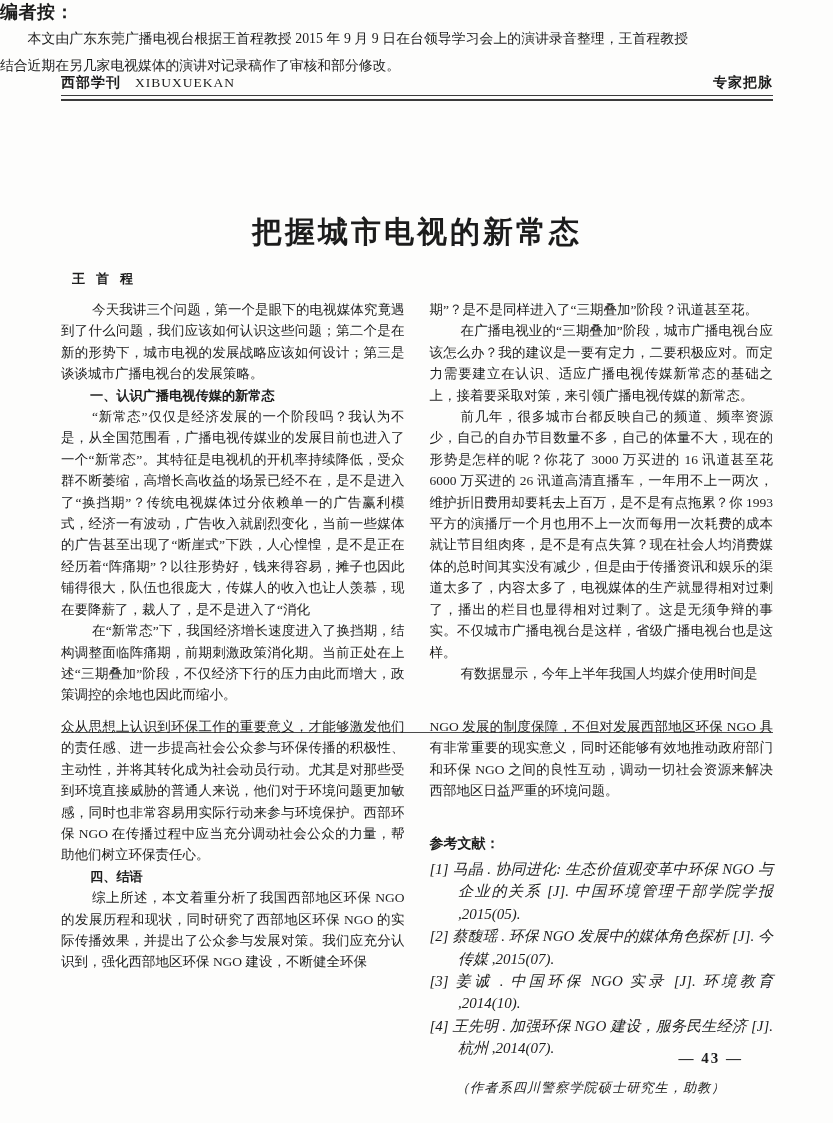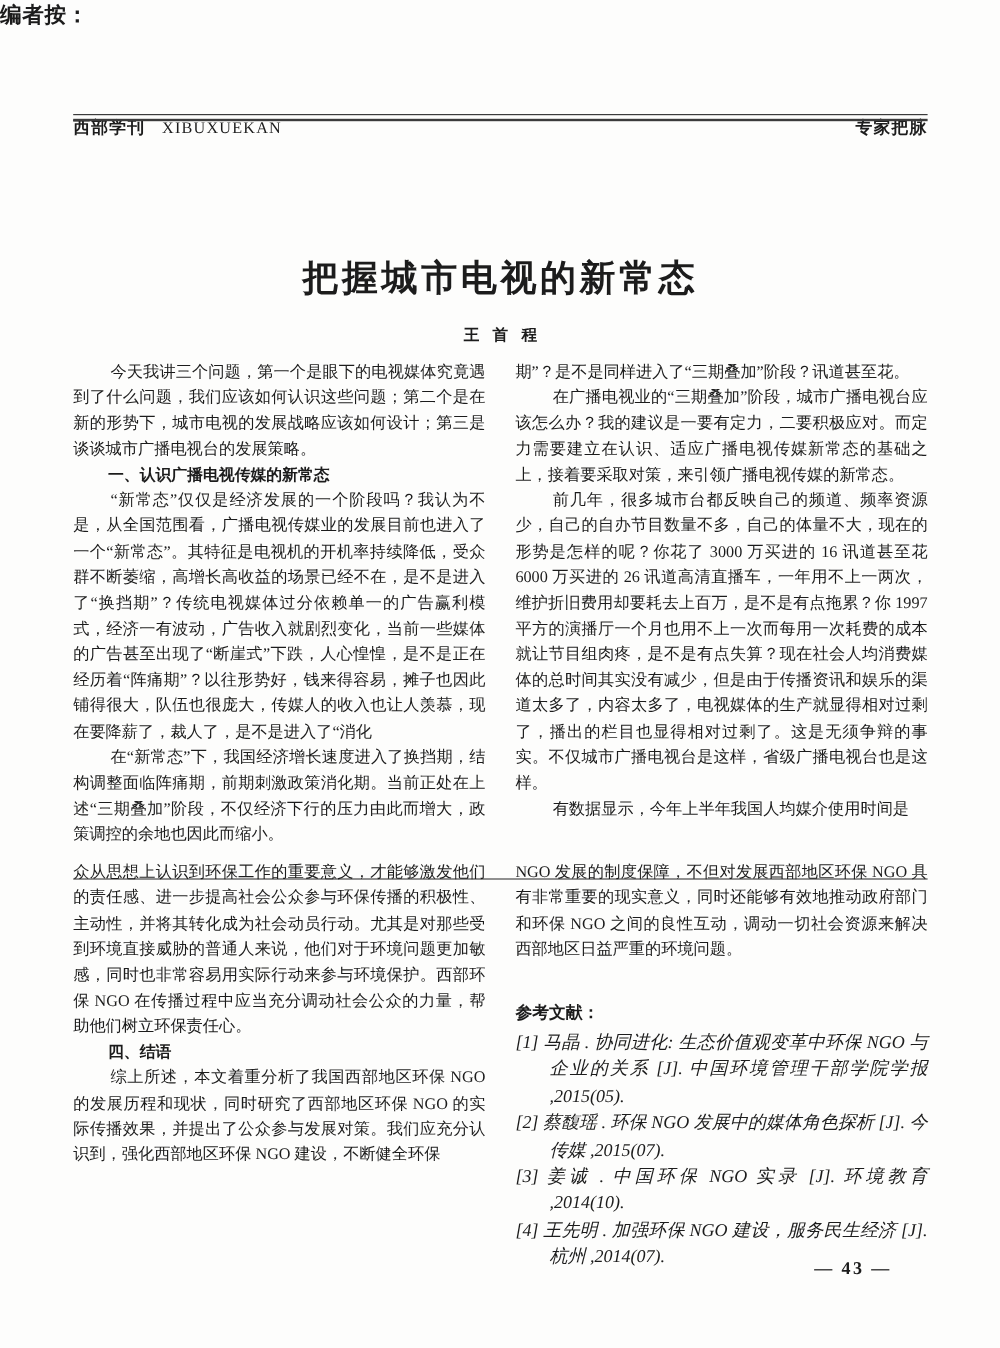--- a/index.html
+++ b/index.html
@@ -7,34 +7,34 @@
   body {
     background:#fdfdfc;
     font-family:"Liberation Serif", serif;
     color:#1c1c1c;
     position:relative;
     overflow:hidden;
   }
   .content-x { left:61px; width:712px; position:absolute; }
 
   
-  .header-row { top:74px; display:flex; justify-content:space-between; align-items:flex-start; font-size:14px;margin-top:24px; }
+  .header-row { top:74px; display:flex; justify-content:space-between; align-items:flex-start; font-size:14px; }
   .journal-cn { font-weight:bold; letter-spacing:1px; }
   .journal-en { margin-left:14px; letter-spacing:1px; font-size:13.5px; }
   .section-name { font-weight:600; letter-spacing:1px; }
   .double-rule { top:95px; height:6px; border-top:1.2px solid #3b3b3b; border-bottom:2.8px solid #3b3b3b; }
 
   
   .editor-note { top:131px; left:80px; width:688px; }
   .editor-note-label { font-family:"Liberation Sans", sans-serif; font-weight:bold; font-size:18px; letter-spacing:.5px; }
   .editor-note-body { font-size:13.8px; line-height:27px; text-indent:2em; text-align:justify; margin-top:1px; }
 
   
   .article-title { top:212px; text-align:center; font-size:30px; font-weight:bold; letter-spacing:3px; }
-  .article-author { top:270px; text-align:center; font-size:13px; font-weight:600; letter-spacing:11px; padding-left:11px; }
+  .article-author { top:270px; text-align:left; font-size:13px; font-weight:600; letter-spacing:11px; padding-left:11px; }
 
   
   .cols { display:flex; gap:25px; }
   .cols-1 { top:299px; }
   .cols-2 { top:716px; }
   .col { width:343.5px; font-size:13.5px; line-height:21.4px; text-align:justify; }
   .para { text-indent:2.3em; }
   .para-cont { text-indent:0; }
   .col-heading { font-family:"Liberation Sans", sans-serif; font-weight:bold; text-indent:2.2em; font-size:13.2px; }
 
@@ -57,36 +57,37 @@
   <div class="content-x header-row">
     <div>
       <span class="journal-cn">西部学刊</span><span class="journal-en">XIBUXUEKAN</span>
     </div>
     <div class="section-name">专家把脉</div>
   </div>
   <div class="content-x double-rule"></div>
 
   <div class="editor-note">
     <div class="editor-note-label">编者按：</div>
+    <div class="editor-note-body">本文由广东东莞广播电视台根据王首程教授 2015 年 9 月 9 日在台领导学习会上的演讲录音整理，王首程教授结合近期在另几家电视媒体的演讲对记录稿作了审核和部分修改。</div>
   </div>
 
   <div class="content-x article-title">把握城市电视的新常态</div>
   <div class="content-x article-author">王首程</div>
 
   <div class="content-x cols cols-1">
     <div class="col">
       <div class="para">今天我讲三个问题，第一个是眼下的电视媒体究竟遇到了什么问题，我们应该如何认识这些问题；第二个是在新的形势下，城市电视的发展战略应该如何设计；第三是谈谈城市广播电视台的发展策略。</div>
       <div class="col-heading">一、认识广播电视传媒的新常态</div>
       <div class="para">“新常态”仅仅是经济发展的一个阶段吗？我认为不是，从全国范围看，广播电视传媒业的发展目前也进入了一个“新常态”。其特征是电视机的开机率持续降低，受众群不断萎缩，高增长高收益的场景已经不在，是不是进入了“换挡期”？传统电视媒体过分依赖单一的广告赢利模式，经济一有波动，广告收入就剧烈变化，当前一些媒体的广告甚至出现了“断崖式”下跌，人心惶惶，是不是正在经历着“阵痛期”？以往形势好，钱来得容易，摊子也因此铺得很大，队伍也很庞大，传媒人的收入也让人羡慕，现在要降薪了，裁人了，是不是进入了“消化</div>
       <div class="para">在“新常态”下，我国经济增长速度进入了换挡期，结构调整面临阵痛期，前期刺激政策消化期。当前正处在上述“三期叠加”阶段，不仅经济下行的压力由此而增大，政策调控的余地也因此而缩小。</div>
     </div>
     <div class="col">
       <div class="para-cont">期”？是不是同样进入了“三期叠加”阶段？讯道甚至花。</div>
       <div class="para">在广播电视业的“三期叠加”阶段，城市广播电视台应该怎么办？我的建议是一要有定力，二要积极应对。而定力需要建立在认识、适应广播电视传媒新常态的基础之上，接着要采取对策，来引领广播电视传媒的新常态。</div>
-      <div class="para">前几年，很多城市台都反映自己的频道、频率资源少，自己的自办节目数量不多，自己的体量不大，现在的形势是怎样的呢？你花了 3000 万买进的 16 讯道甚至花 6000 万买进的 26 讯道高清直播车，一年用不上一两次，维护折旧费用却要耗去上百万，是不是有点拖累？你 1997 平方的演播厅一个月也用不上一次而每用一次耗费的成本就让节目组肉疼，是不是有点失算？现在社会人均消费媒体的总时间其实没有减少，但是由于传播资讯和娱乐的渠道太多了，内容太多了，电视媒体的生产就显得相对过剩了，播出的栏目也显得相对过剩了。这是无须争辩的事实。不仅城市广播电视台是这样，省级广播电视台也是这样。</div>
+      <div class="para">前几年，很多城市台都反映自己的频道、频率资源少，自己的自办节目数量不多，自己的体量不大，现在的形势是怎样的呢？你花了 3000 万买进的 16 讯道甚至花 6000 万买进的 26 讯道高清直播车，一年用不上一两次，维护折旧费用却要耗去上百万，是不是有点拖累？你 1993 平方的演播厅一个月也用不上一次而每用一次耗费的成本就让节目组肉疼，是不是有点失算？现在社会人均消费媒体的总时间其实没有减少，但是由于传播资讯和娱乐的渠道太多了，内容太多了，电视媒体的生产就显得相对过剩了，播出的栏目也显得相对过剩了。这是无须争辩的事实。不仅城市广播电视台是这样，省级广播电视台也是这样。</div>
       <div class="para">有数据显示，今年上半年我国人均媒介使用时间是</div>
     </div>
   </div>
 
   <div class="content-x divider"></div>
 
   <div class="content-x cols cols-2">
     <div class="col">
       <div class="para-cont">众从思想上认识到环保工作的重要意义，才能够激发他们的责任感、进一步提高社会公众参与环保传播的积极性、主动性，并将其转化成为社会动员行动。尤其是对那些受到环境直接威胁的普通人来说，他们对于环境问题更加敏感，同时也非常容易用实际行动来参与环境保护。西部环保 NGO 在传播过程中应当充分调动社会公众的力量，帮助他们树立环保责任心。</div>
       <div class="col-heading">四、结语</div>
@@ -94,18 +95,19 @@
     </div>
     <div class="col">
       <div class="para-cont">NGO 发展的制度保障，不但对发展西部地区环保 NGO 具有非常重要的现实意义，同时还能够有效地推动政府部门和环保 NGO 之间的良性互动，调动一切社会资源来解决西部地区日益严重的环境问题。</div>
       <div class="refs-label">参考文献：</div>
       <div class="refs-list">
         <div class="ref-item">[1] 马晶 . 协同进化: 生态价值观变革中环保 NGO 与企业的关系 [J]. 中国环境管理干部学院学报 ,2015(05).</div>
         <div class="ref-item">[2] 蔡馥瑶 . 环保 NGO 发展中的媒体角色探析 [J]. 今传媒 ,2015(07).</div>
         <div class="ref-item">[3] 姜诚 . 中国环保 NGO 实录 [J]. 环境教育 ,2014(10).</div>
         <div class="ref-item">[4] 王先明 . 加强环保 NGO 建设，服务民生经济 [J]. 杭州 ,2014(07).</div>
       </div>
+      <div class="author-note">（作者系四川警察学院硕士研究生，助教）</div>
     </div>
   </div>
 
   <div class="page-number">— 43 —</div>
 
 </div>
 
 </body></html>

